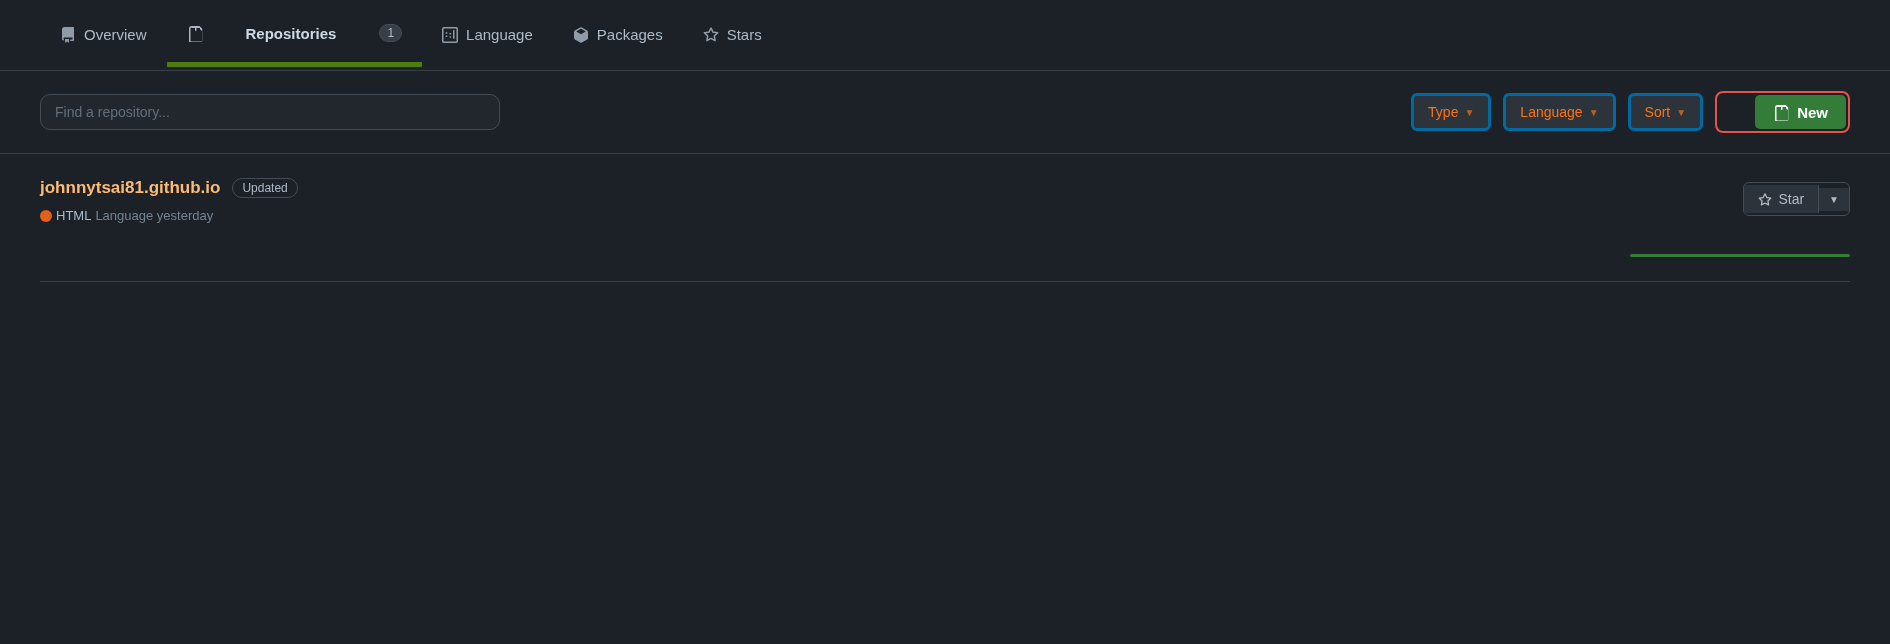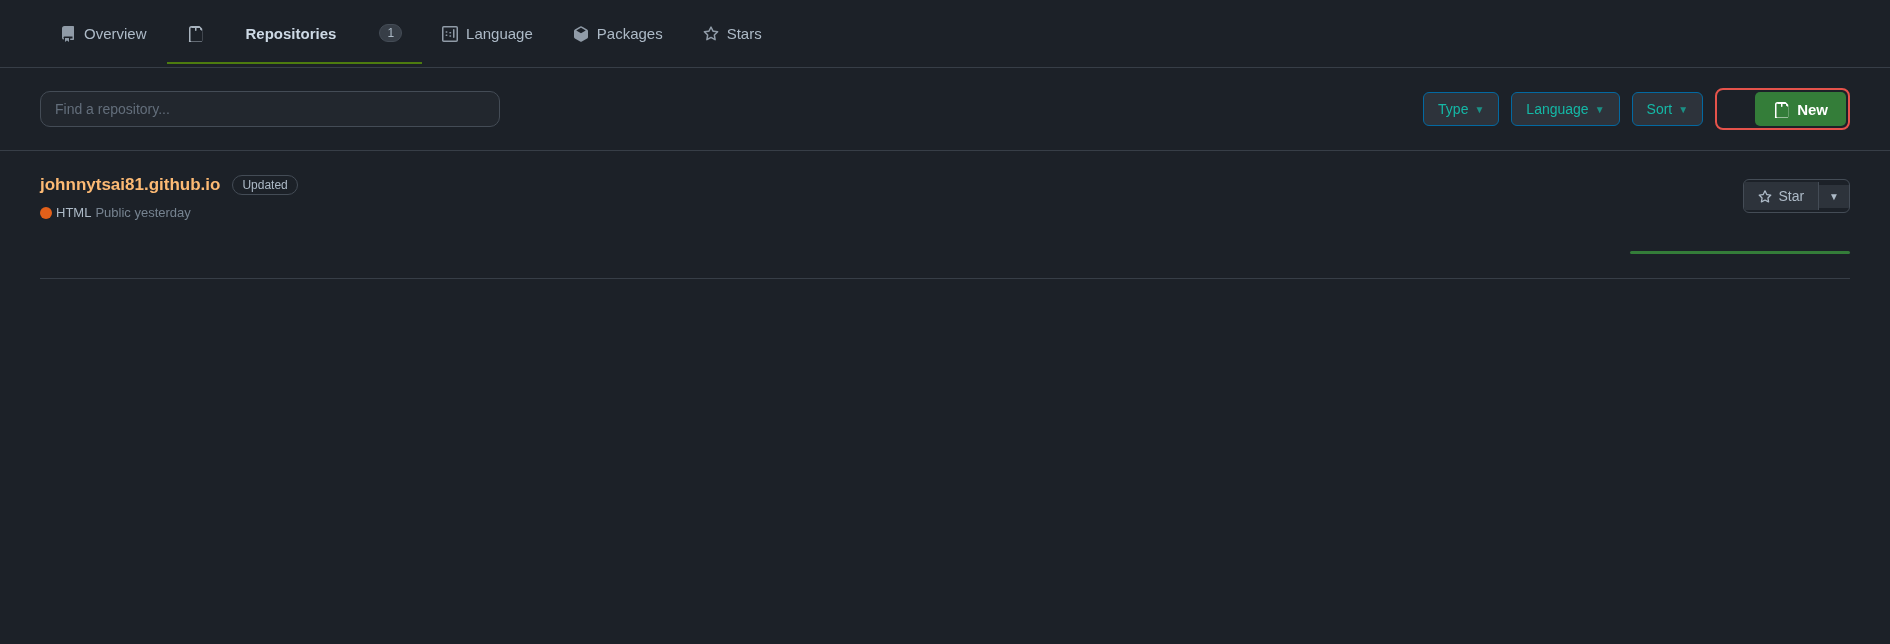--- a/index.html
+++ b/index.html
@@ -30,21 +30,21 @@
       color: #adbac7;
       cursor: pointer;
       border-bottom: 2px solid transparent;
       margin-bottom: -1px;
       white-space: nowrap;
     }
 
     .nav-tab.active {
       color: #cdd9e5;
       font-weight: 600;
-      border-bottom: 2px solid #4d7c0f;
+      border-bottom: 5px solid #4d7c0f;
       gap: 43px;
     }
 
     .nav-tab .tab-icon {
       font-size: 16px;
       opacity: 0.8;
     }
 
     .badge {
       background-color: #373e47;
@@ -83,23 +83,23 @@
     .toolbar-spacer {
       flex: 1;
     }
 
     .dropdown-btn {
       display: flex;
       align-items: center;
       gap: 6px;
       padding: 8px 14px;
       background-color: #2d333b;
-      border: 1px solid #0369a1;
+      border: 3px solid #0369a1;
       border-radius: 6px;
-      color: #14b8a6;
+      color: #f97316;
       font-size: 14px;
       cursor: pointer;
       white-space: nowrap;
     }
 
     .chevron {
       font-size: 10px;
       opacity: 0.7;
     }
 
@@ -318,21 +318,21 @@
 <div class="repo-list">
   <div class="repo-item" style="position: relative;">
     <div class="repo-info">
       <div class="repo-title-row">
         <a class="repo-name">johnnytsai81.github.io</a>
         <span class="repo-visibility-badge">Updated</span>
       </div>
       <div class="repo-meta">
         <span class="lang-dot"></span>
         <span class="lang-label">HTML</span>
-        <span>Public yesterday</span>
+        <span>Language yesterday</span>
       </div>
     </div>
 
     <div style="display: flex; flex-direction: column; align-items: flex-end; gap: 8px;">
       <div class="star-btn-wrapper">
         <button class="star-btn">
           <span>
             <svg class="icon-svg" width="14" height="14" viewBox="0 0 16 16" fill="currentColor">
               <path d="M8 .25a.75.75 0 01.673.418l1.882 3.815 4.21.612a.75.75 0 01.416 1.279l-3.046 2.97.719 4.192a.75.75 0 01-1.088.791L8 12.347l-3.766 1.98a.75.75 0 01-1.088-.79l.72-4.194L.818 6.374a.75.75 0 01.416-1.28l4.21-.611L7.327.668A.75.75 0 018 .25zm0 2.445L6.615 5.5a.75.75 0 01-.564.41l-3.097.45 2.24 2.184a.75.75 0 01.216.664l-.528 3.084 2.769-1.456a.75.75 0 01.698 0l2.77 1.456-.53-3.084a.75.75 0 01.216-.664l2.24-2.183-3.096-.45a.75.75 0 01-.564-.41L8 2.694z"></path>
             </svg>

